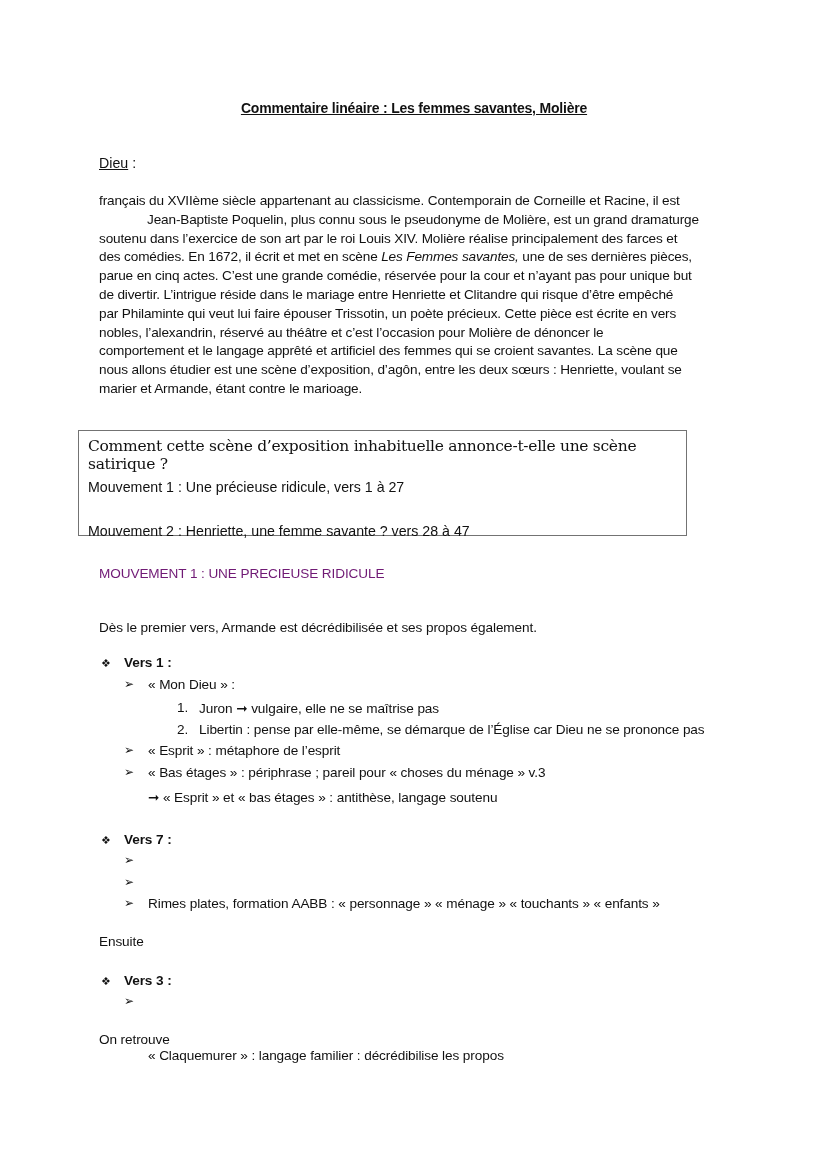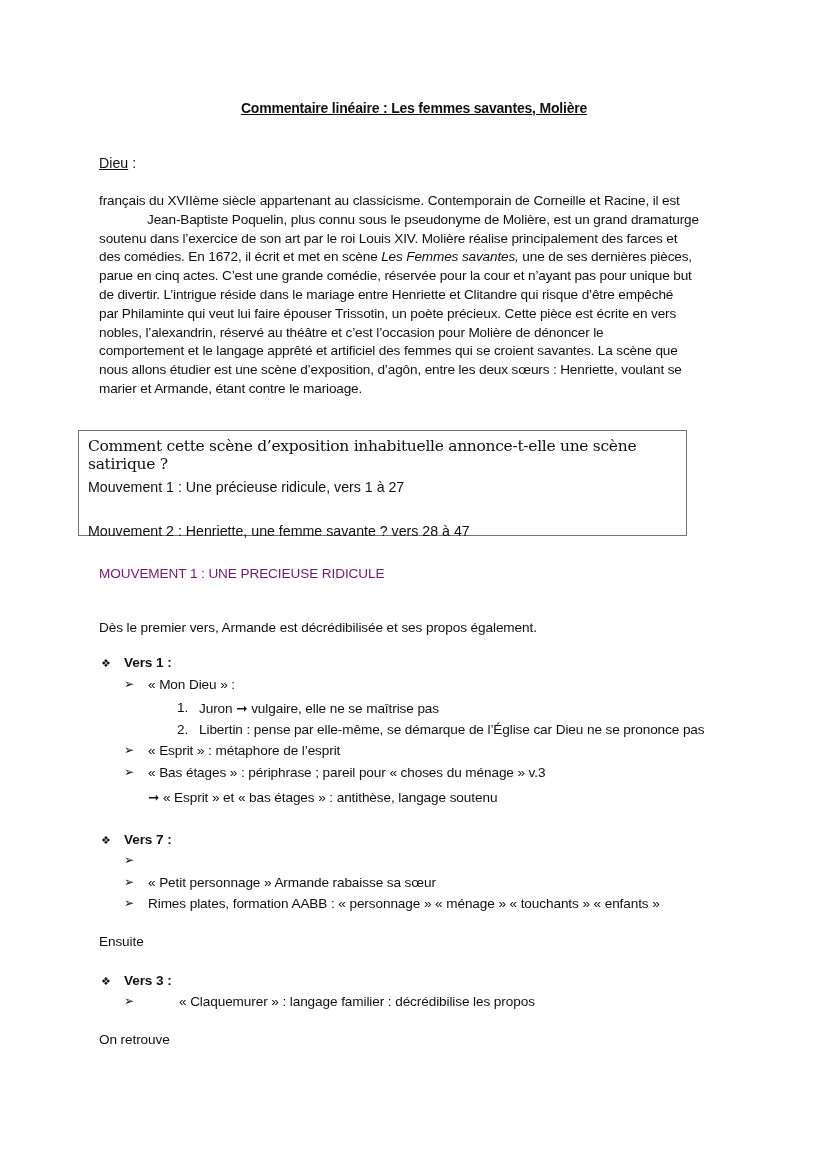--- a/index.html
+++ b/index.html
@@ -93,26 +93,25 @@
   <span class="bullet-arrow" style="left:124px; top:765px;">➢</span>
   <div class="line" style="left:148px; top:765px;">« Bas étages » : périphrase ; pareil pour « choses du ménage » v.3</div>
 
   <div class="line" style="left:148px; top:789px;">➞ « Esprit » et « bas étages » : antithèse, langage soutenu</div>
 
   <span class="bullet-diamond" style="left:101px; top:834px;">❖</span>
   <div class="line bold" style="left:124px; top:832px;">Vers 7 :</div>
 
   <span class="bullet-arrow" style="left:124px; top:853px;">➢</span>
   <span class="bullet-arrow" style="left:124px; top:875px;">➢</span>
-  <div class="line" style="left:148px; top:875px;">« Petit personnage » Armande rabaisse sa sœur</div>
   <span class="bullet-arrow" style="left:124px; top:896px;">➢</span>
   <div class="line" style="left:148px; top:896px;">Rimes plates, formation AABB : « personnage » « ménage » « touchants » « enfants »</div>
 
   <div class="line" style="left:99px; top:934px;">Ensuite</div>
 
   <span class="bullet-diamond" style="left:101px; top:975px;">❖</span>
   <div class="line bold" style="left:124px; top:973px;">Vers 3 :</div>
   <span class="bullet-arrow" style="left:124px; top:994px;">➢</span>
-  <div class="line" style="left:148px; top:994px;margin-left:31px;">« Claquemurer » : langage familier : décrédibilise les propos</div>
+  <div class="line" style="left:148px; top:1048px;">« Claquemurer » : langage familier : décrédibilise les propos</div>
 
   <div class="line" style="left:99px; top:1032px;">On retrouve</div>
 
 </div>
 
 </body></html>

